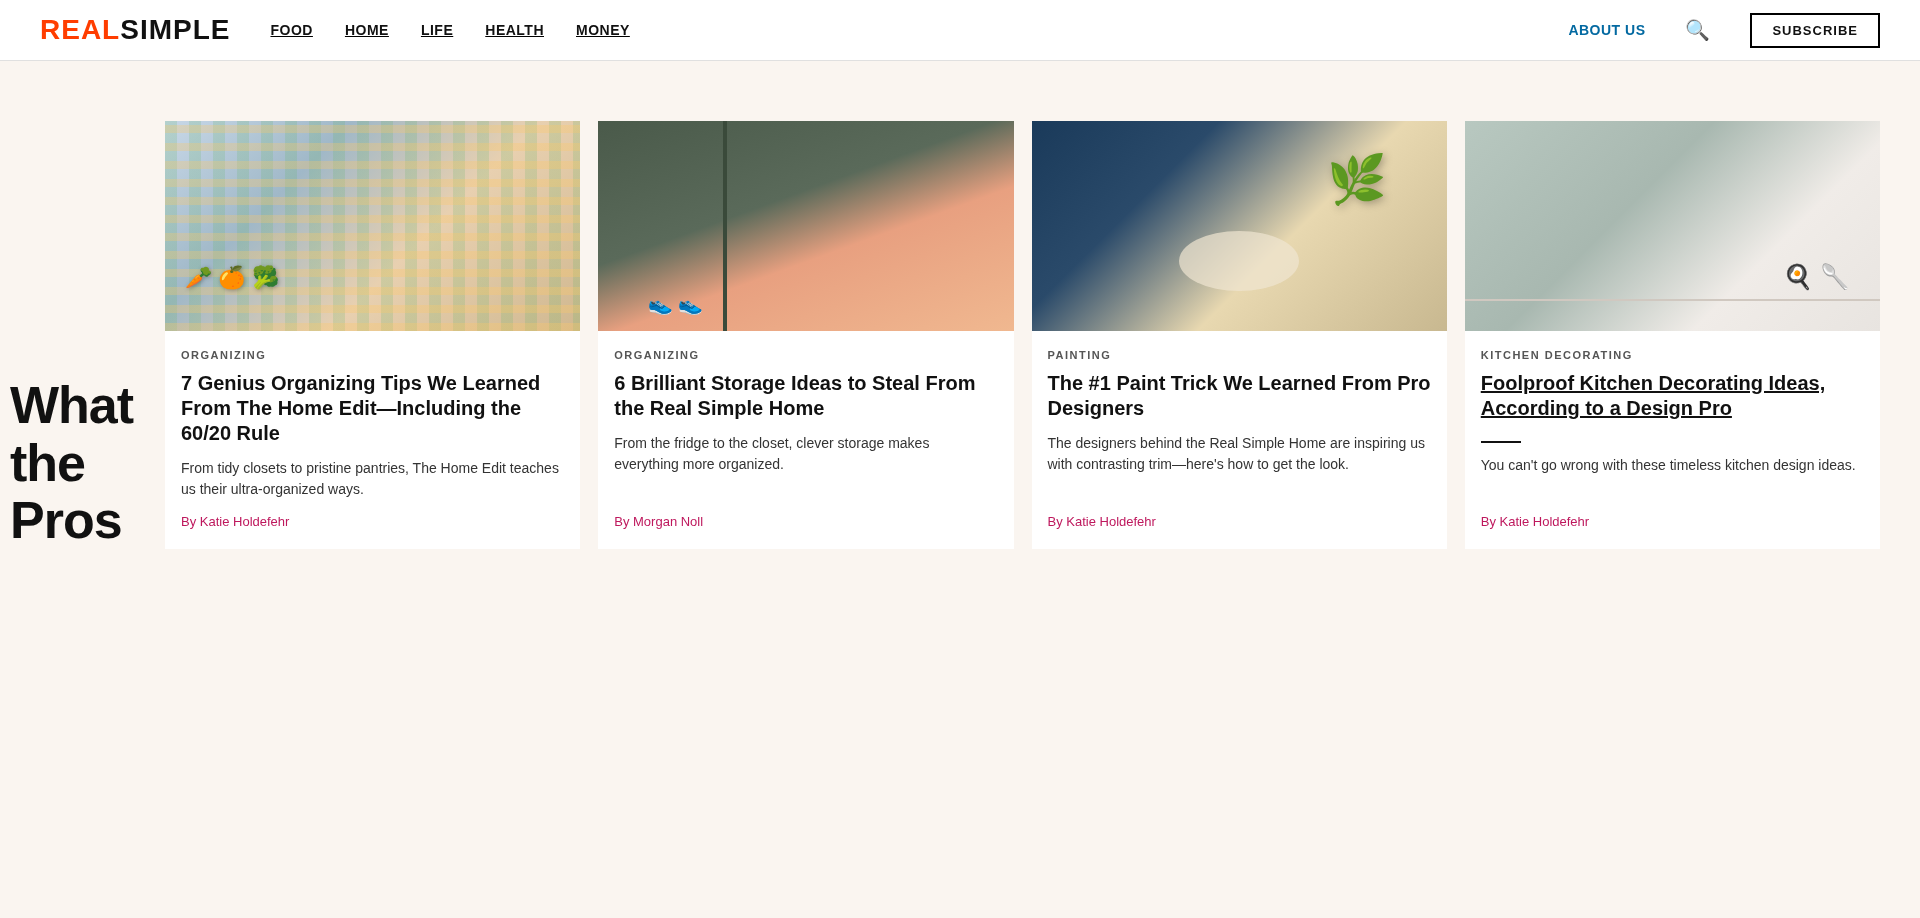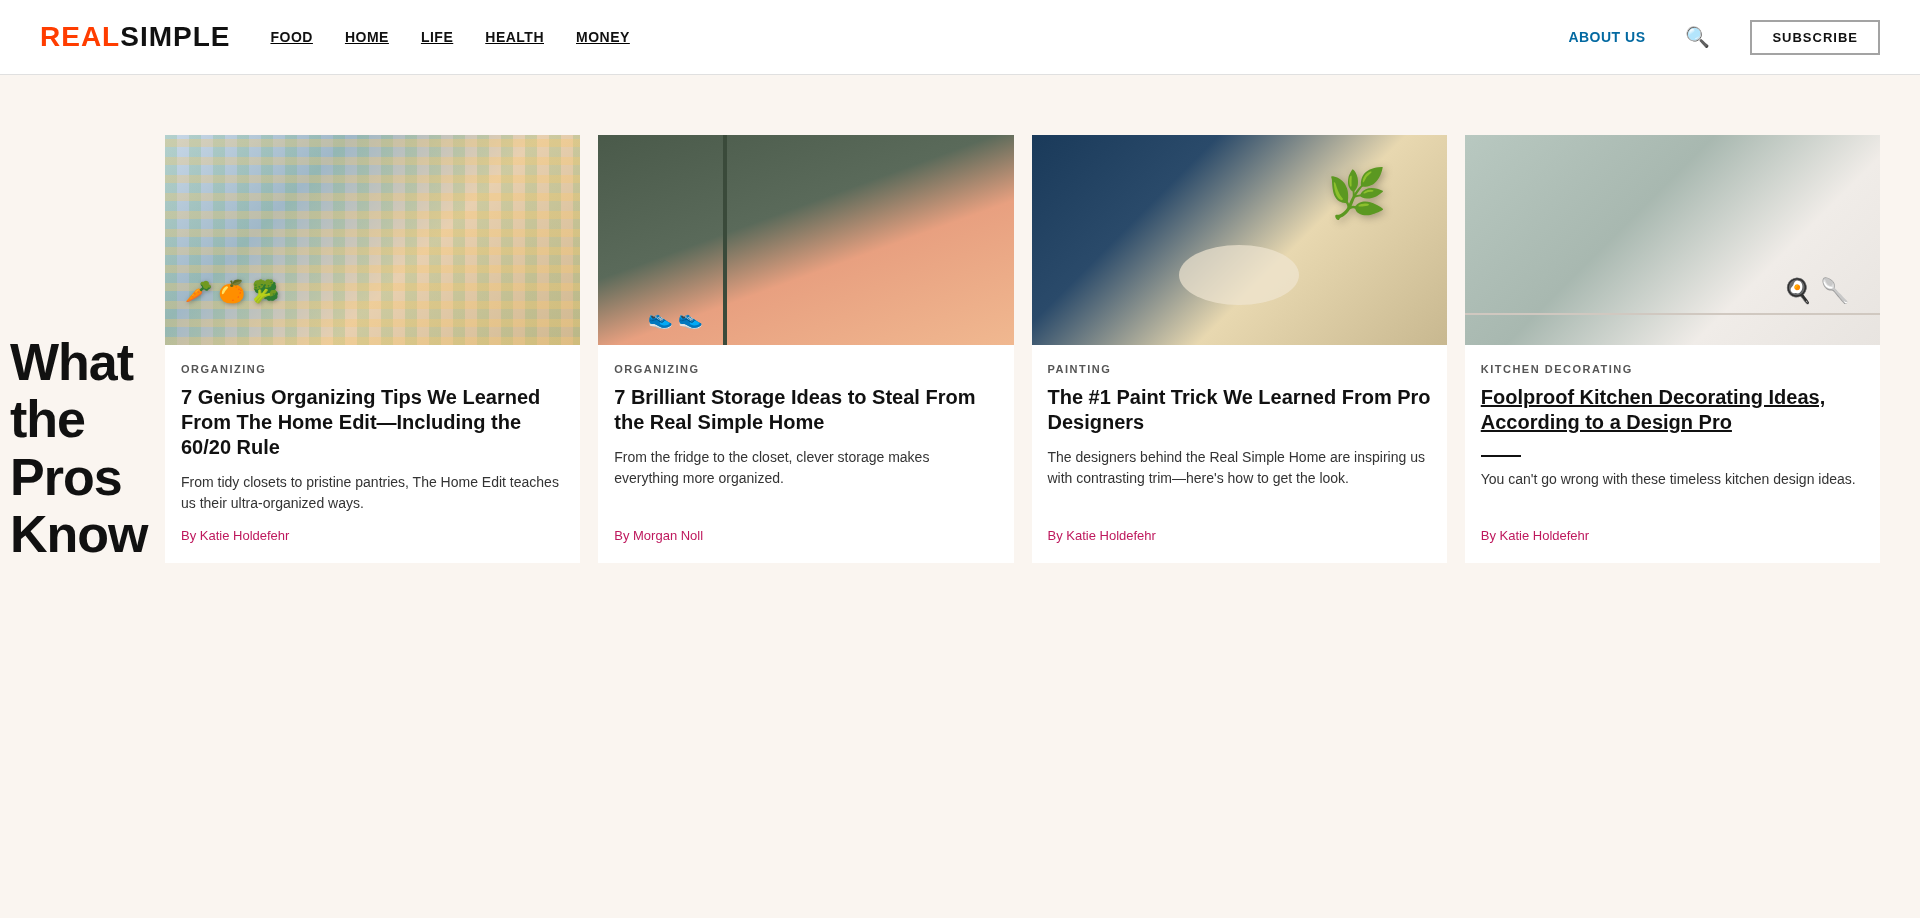--- a/index.html
+++ b/index.html
@@ -5,21 +5,21 @@
     * { margin: 0; padding: 0; box-sizing: border-box; }
     body { font-family: Arial, Helvetica, sans-serif; background: #faf5f0; min-height: 918px; }
 
     
     .header {
       background: #fff;
       border-bottom: 1px solid #e0e0e0;
       display: flex;
       align-items: center;
       padding: 8px 40px;
-      height: 75px;
+      height: 61px;
       justify-content: space-between;
     }
     .header-left {
       display: flex;
       align-items: center;
       gap: 40px;
     }
     .logo {
       font-size: 28px;
       font-weight: 900;
@@ -55,21 +55,21 @@
       letter-spacing: 0.5px;
       text-transform: uppercase;
     }
     .search-icon {
       font-size: 20px;
       cursor: pointer;
       color: #111;
     }
     .subscribe-btn {
       background: none;
-      border: 2px solid #a3a3a3;
+      border: 2px solid #000000;
       padding: 8px 20px;
       font-size: 13px;
       font-weight: 700;
       letter-spacing: 1px;
       text-transform: uppercase;
       cursor: pointer;
       color: #111;
     }
 
     
@@ -284,41 +284,40 @@
   </div>
 </header>
 
 <div class="main-content">
 
   <div class="hero-text">
     <h1>
       <span>What</span><br>
       <span>the</span><br>
       <span>Pros</span><br>
-      <span>Know</span>
     </h1>
   </div>
 
   <div class="cards-grid">
 
     <div class="card">
       <div class="card-image img-fridge"></div>
       <div class="card-body">
         <div class="card-category">ORGANIZING</div>
         <h2 class="card-title">7 Genius Organizing Tips We Learned From The Home Edit—Including the 60/20 Rule</h2>
         <p class="card-desc">From tidy closets to pristine pantries, The Home Edit teaches us their ultra-organized ways.</p>
         <span class="card-author">By Katie Holdefehr</span>
       </div>
     </div>
 
     <div class="card">
       <div class="card-image img-closet"></div>
       <div class="card-body">
         <div class="card-category">ORGANIZING</div>
-        <h2 class="card-title">7 Brilliant Storage Ideas to Steal From the Real Simple Home</h2>
+        <h2 class="card-title">6 Brilliant Storage Ideas to Steal From the Real Simple Home</h2>
         <p class="card-desc">From the fridge to the closet, clever storage makes everything more organized.</p>
         <span class="card-author">By Morgan Noll</span>
       </div>
     </div>
 
     <div class="card">
       <div class="card-image img-dining"></div>
       <div class="card-body">
         <div class="card-category">PAINTING</div>
         <h2 class="card-title">The #1 Paint Trick We Learned From Pro Designers</h2>

